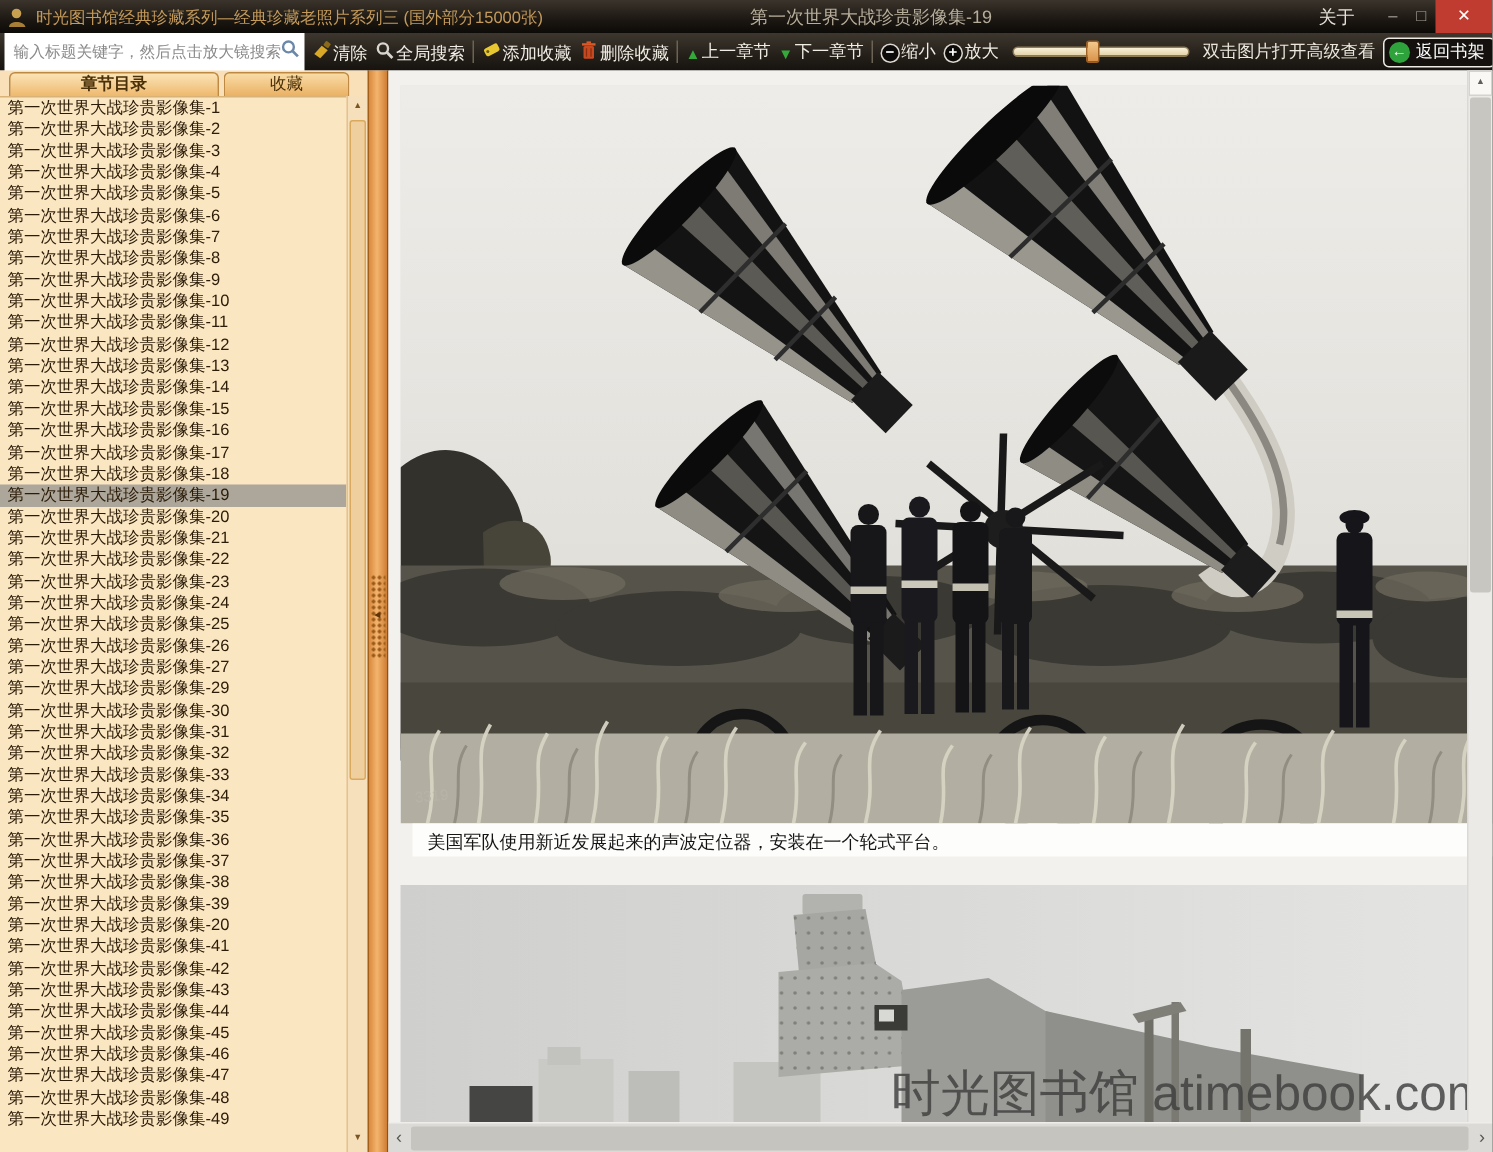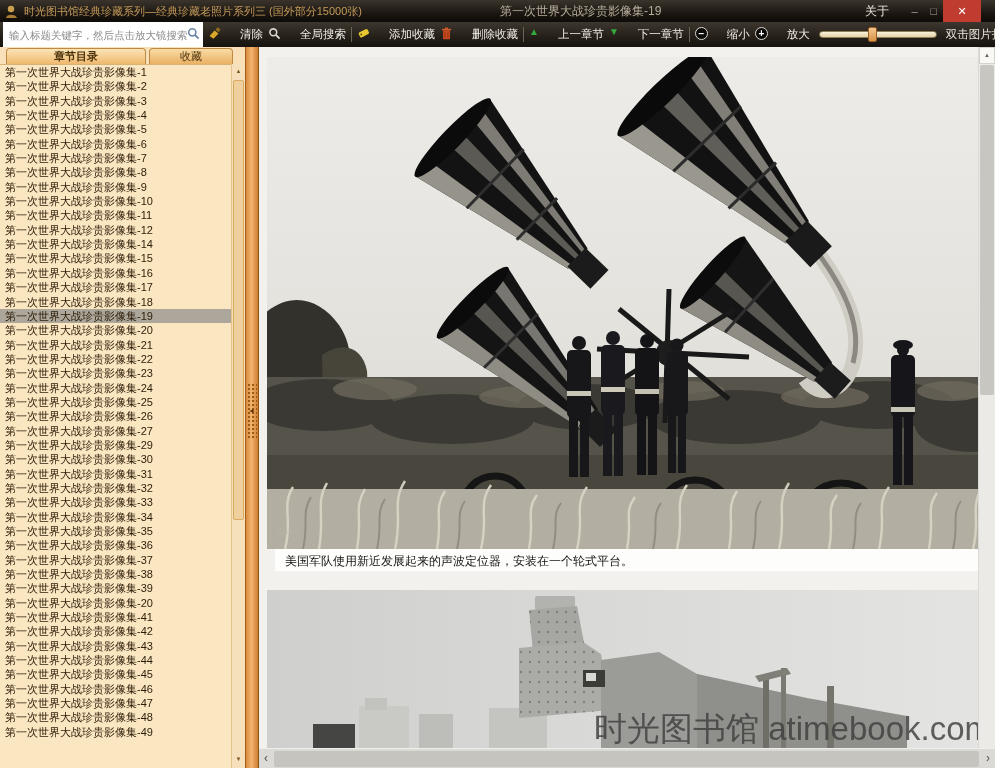--- a/index.html
+++ b/index.html
@@ -5,31 +5,31 @@
   * { margin:0; padding:0; box-sizing:border-box; }
   html,body { width:995px; height:768px; overflow:hidden; }
   body { font-family:"Liberation Sans","DejaVu Sans",sans-serif; background:#000; }
   .window { width:995px; height:768px; position:relative; background:#EAE8E2; overflow:hidden; }
 
   
   .titlebar { height:22px; background:linear-gradient(#3a342c,#1a1510 65%,#0d0b08); display:flex; align-items:center; position:relative; }
   .app-icon { width:15px; height:15px; margin:0 5px 0 4px; flex:none; }
   .title-left { color:#C49A5A; font-size:11px; white-space:nowrap; }
   .title-center { position:absolute; left:500px; color:#B6AD9B; font-size:12px; white-space:nowrap; }
-  .title-right { position:absolute; right:14px; top:0; height:22px; display:flex; align-items:center; }
+  .title-right { position:absolute; right:0; top:0; height:22px; display:flex; align-items:center; }
   .about-btn { color:#E6E2D8; font-size:12px; margin-right:16px; cursor:default; }
   .win-btn { color:#A8A49C; font-size:11px; width:19px; text-align:center; line-height:22px; }
   .win-btn.close { width:38px; height:22px; background:#C13C30; color:#fff; }
 
   
   .toolbar { height:25px; background:linear-gradient(#3d372f,#241f18 60%,#161310); display:flex; align-items:center; padding:0 3px; gap:5px; white-space:nowrap; }
   .search-box { width:200px; height:35px; background:#fff; border-radius:3px; display:flex; align-items:center; padding:0 3px 0 6px; flex:none; }
   .search-box input { border:none; outline:none; flex:1; font-size:10.5px; color:#333; background:transparent; min-width:0; }
   .search-box input::placeholder { color:#8a8a8a; }
-  .tbtn { display:flex; align-items:flex-start; gap:19px; color:#F0EDE5; font-size:11.5px; flex:none; cursor:default; }
+  .tbtn { display:flex; align-items:flex-end; gap:1px; color:#F0EDE5; font-size:11.5px; flex:none; cursor:default; }
   .sep { width:1px; height:15px; background:#6b6355; flex:none; }
   .tri { font-size:10px; color:#35A83A; line-height:10px; }
   .circle-icon { width:13px; height:13px; border-radius:50%; background:#0d0b09; border:1px solid #ddd9d0; color:#fff; font-size:10px; line-height:11px; text-align:center; font-weight:bold; flex:none; }
   .slider { width:118px; height:7px; background:linear-gradient(#F8F0D8,#E4D2A8); border:1px solid #8f7d58; border-radius:4px; position:relative; flex:none; margin:0 4px; }
   .slider-thumb { position:absolute; top:-5px; width:9px; height:15px; background:linear-gradient(#F2C88C,#D8924A); border:1px solid #9c5f24; border-radius:2px; }
   .hint { color:#EBE7DD; font-size:11.5px; flex:none; }
   .back-btn { display:flex; align-items:center; gap:4px; border:1px solid #EDEBE3; border-radius:4px; background:#13100d; color:#fff; font-size:11.5px; padding:1px 6px 1px 3px; height:20px; flex:none; margin-left:auto; }
   .green-circle { width:14px; height:14px; border-radius:50%; background:#2EA33C; color:#fff; font-size:10px; line-height:13px; text-align:center; font-weight:bold; flex:none; }
 
   
@@ -184,20 +184,21 @@
           <div class="chapter-item">第一次世界大战珍贵影像集-3</div>
           <div class="chapter-item">第一次世界大战珍贵影像集-4</div>
           <div class="chapter-item">第一次世界大战珍贵影像集-5</div>
           <div class="chapter-item">第一次世界大战珍贵影像集-6</div>
           <div class="chapter-item">第一次世界大战珍贵影像集-7</div>
           <div class="chapter-item">第一次世界大战珍贵影像集-8</div>
           <div class="chapter-item">第一次世界大战珍贵影像集-9</div>
           <div class="chapter-item">第一次世界大战珍贵影像集-10</div>
           <div class="chapter-item">第一次世界大战珍贵影像集-11</div>
           <div class="chapter-item">第一次世界大战珍贵影像集-12</div>
+          <div class="chapter-item">第一次世界大战珍贵影像集-13</div>
           <div class="chapter-item">第一次世界大战珍贵影像集-14</div>
           <div class="chapter-item">第一次世界大战珍贵影像集-15</div>
           <div class="chapter-item">第一次世界大战珍贵影像集-16</div>
           <div class="chapter-item">第一次世界大战珍贵影像集-17</div>
           <div class="chapter-item">第一次世界大战珍贵影像集-18</div>
           <div class="chapter-item selected">第一次世界大战珍贵影像集-19</div>
           <div class="chapter-item">第一次世界大战珍贵影像集-20</div>
           <div class="chapter-item">第一次世界大战珍贵影像集-21</div>
           <div class="chapter-item">第一次世界大战珍贵影像集-22</div>
           <div class="chapter-item">第一次世界大战珍贵影像集-23</div>

